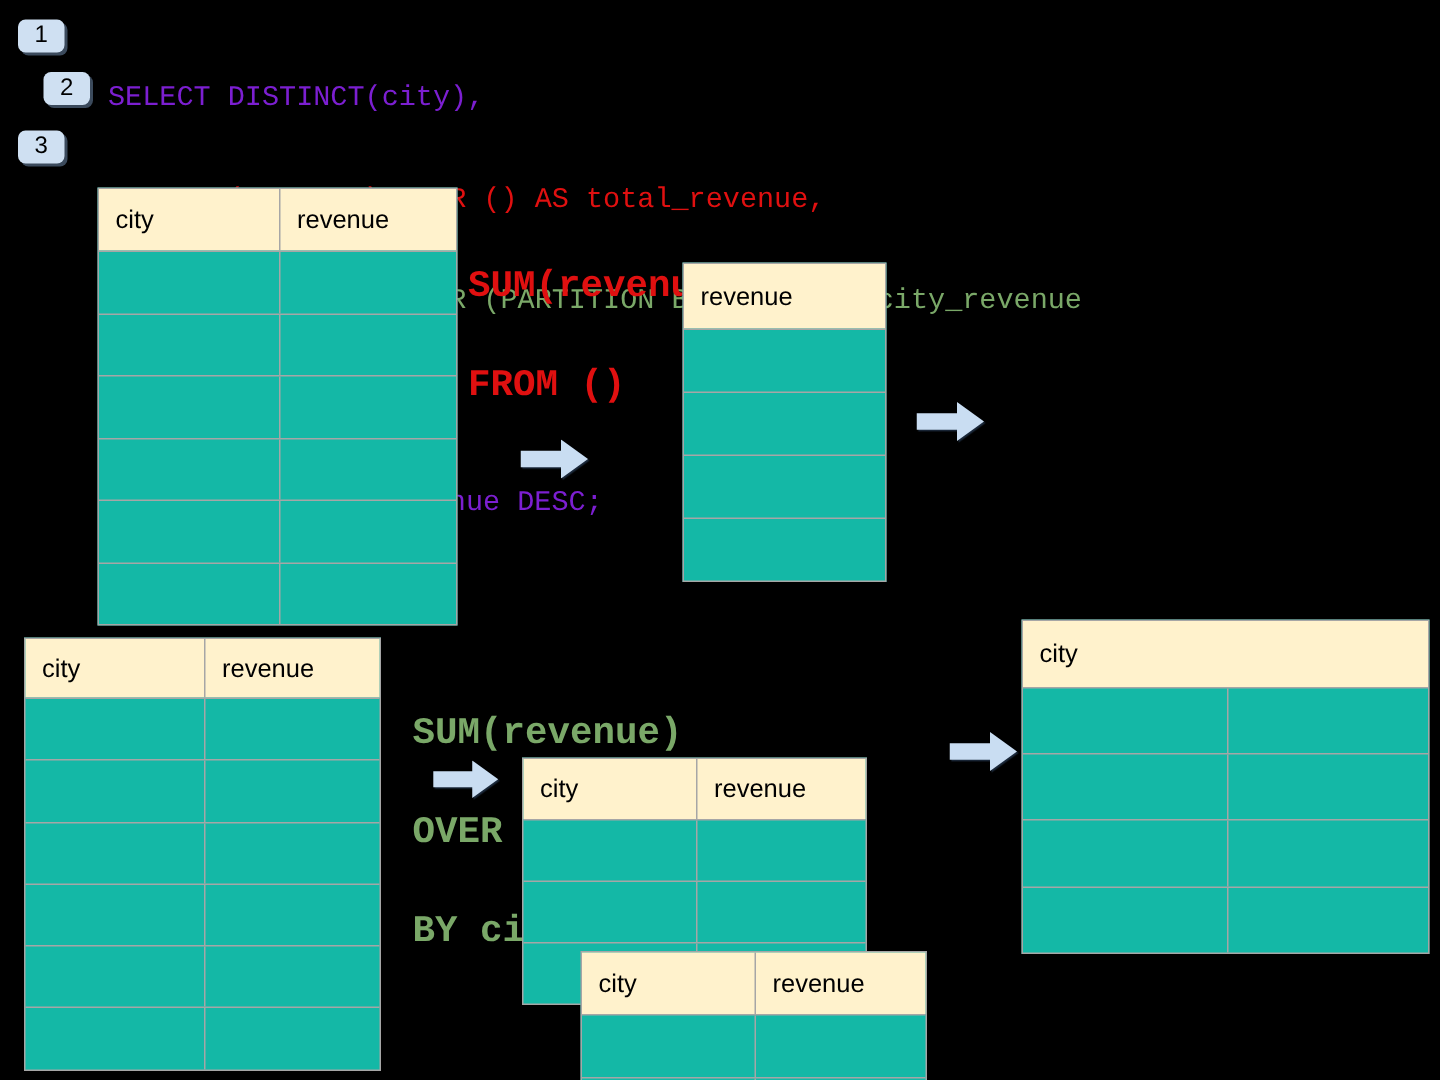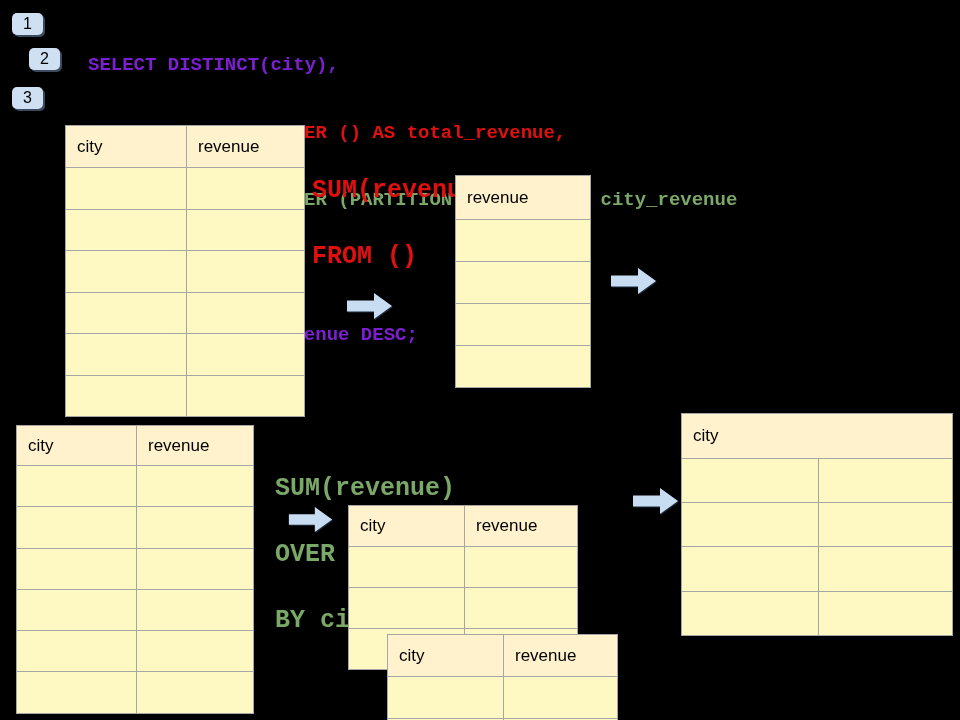--- a/index.html
+++ b/index.html
@@ -13,23 +13,23 @@
   
   .badge{
     position:absolute;width:31px;height:22px;border-radius:5px;
     background:var(--badge-blue,#cfe0f2);
     color:#000;font-size:16px;line-height:22px;text-align:center;
     box-shadow:2px 2px 0 rgba(108,134,168,.55);
   }
 
   
   .code{
-    position:absolute;left:88px;top:9px;
+    position:absolute;left:72px;top:9px;
     font-family:"Liberation Mono","DejaVu Sans Mono",monospace;
-    font-weight:bold;font-size:19px;line-height:22.5px;white-space:pre;
+    font-weight:normal;font-size:19px;line-height:22.5px;white-space:pre;
   }
   .c-purple{color:var(--sql-purple,#7c1fd1)}
   .c-red{color:var(--sql-red,#e01010)}
   .c-green{color:var(--sql-green,#7aa868)}
   .ind1{padding-left:22px}
   .ind2{padding-left:45px}
 
   .sidenote{
     position:absolute;left:752px;top:36px;
     font-family:"Liberation Mono","DejaVu Sans Mono",monospace;
@@ -40,21 +40,21 @@
   .flabel{
     position:absolute;
     font-family:"Liberation Mono","DejaVu Sans Mono",monospace;
     font-weight:bold;font-size:25px;line-height:22px;white-space:pre;
   }
   .flabel.total{left:312px;top:136px;color:var(--sql-red,#e01010)}
   .flabel.partition{left:275px;top:434px;color:var(--sql-green,#7aa868)}
 
   
   .tbl{
-    position:absolute;background:#fef9c3;
+    position:absolute;background:#14b8a6;
     border:1px solid var(--table-border,#a6a6a6);
   }
   .thead{
     display:grid;grid-template-columns:var(--cols);
     height:var(--hh);background:var(--table-header-bg,#fff2cc);
   }
   .th{
     display:flex;align-items:center;padding-left:11px;
     color:#000;font-size:17px;
   }

